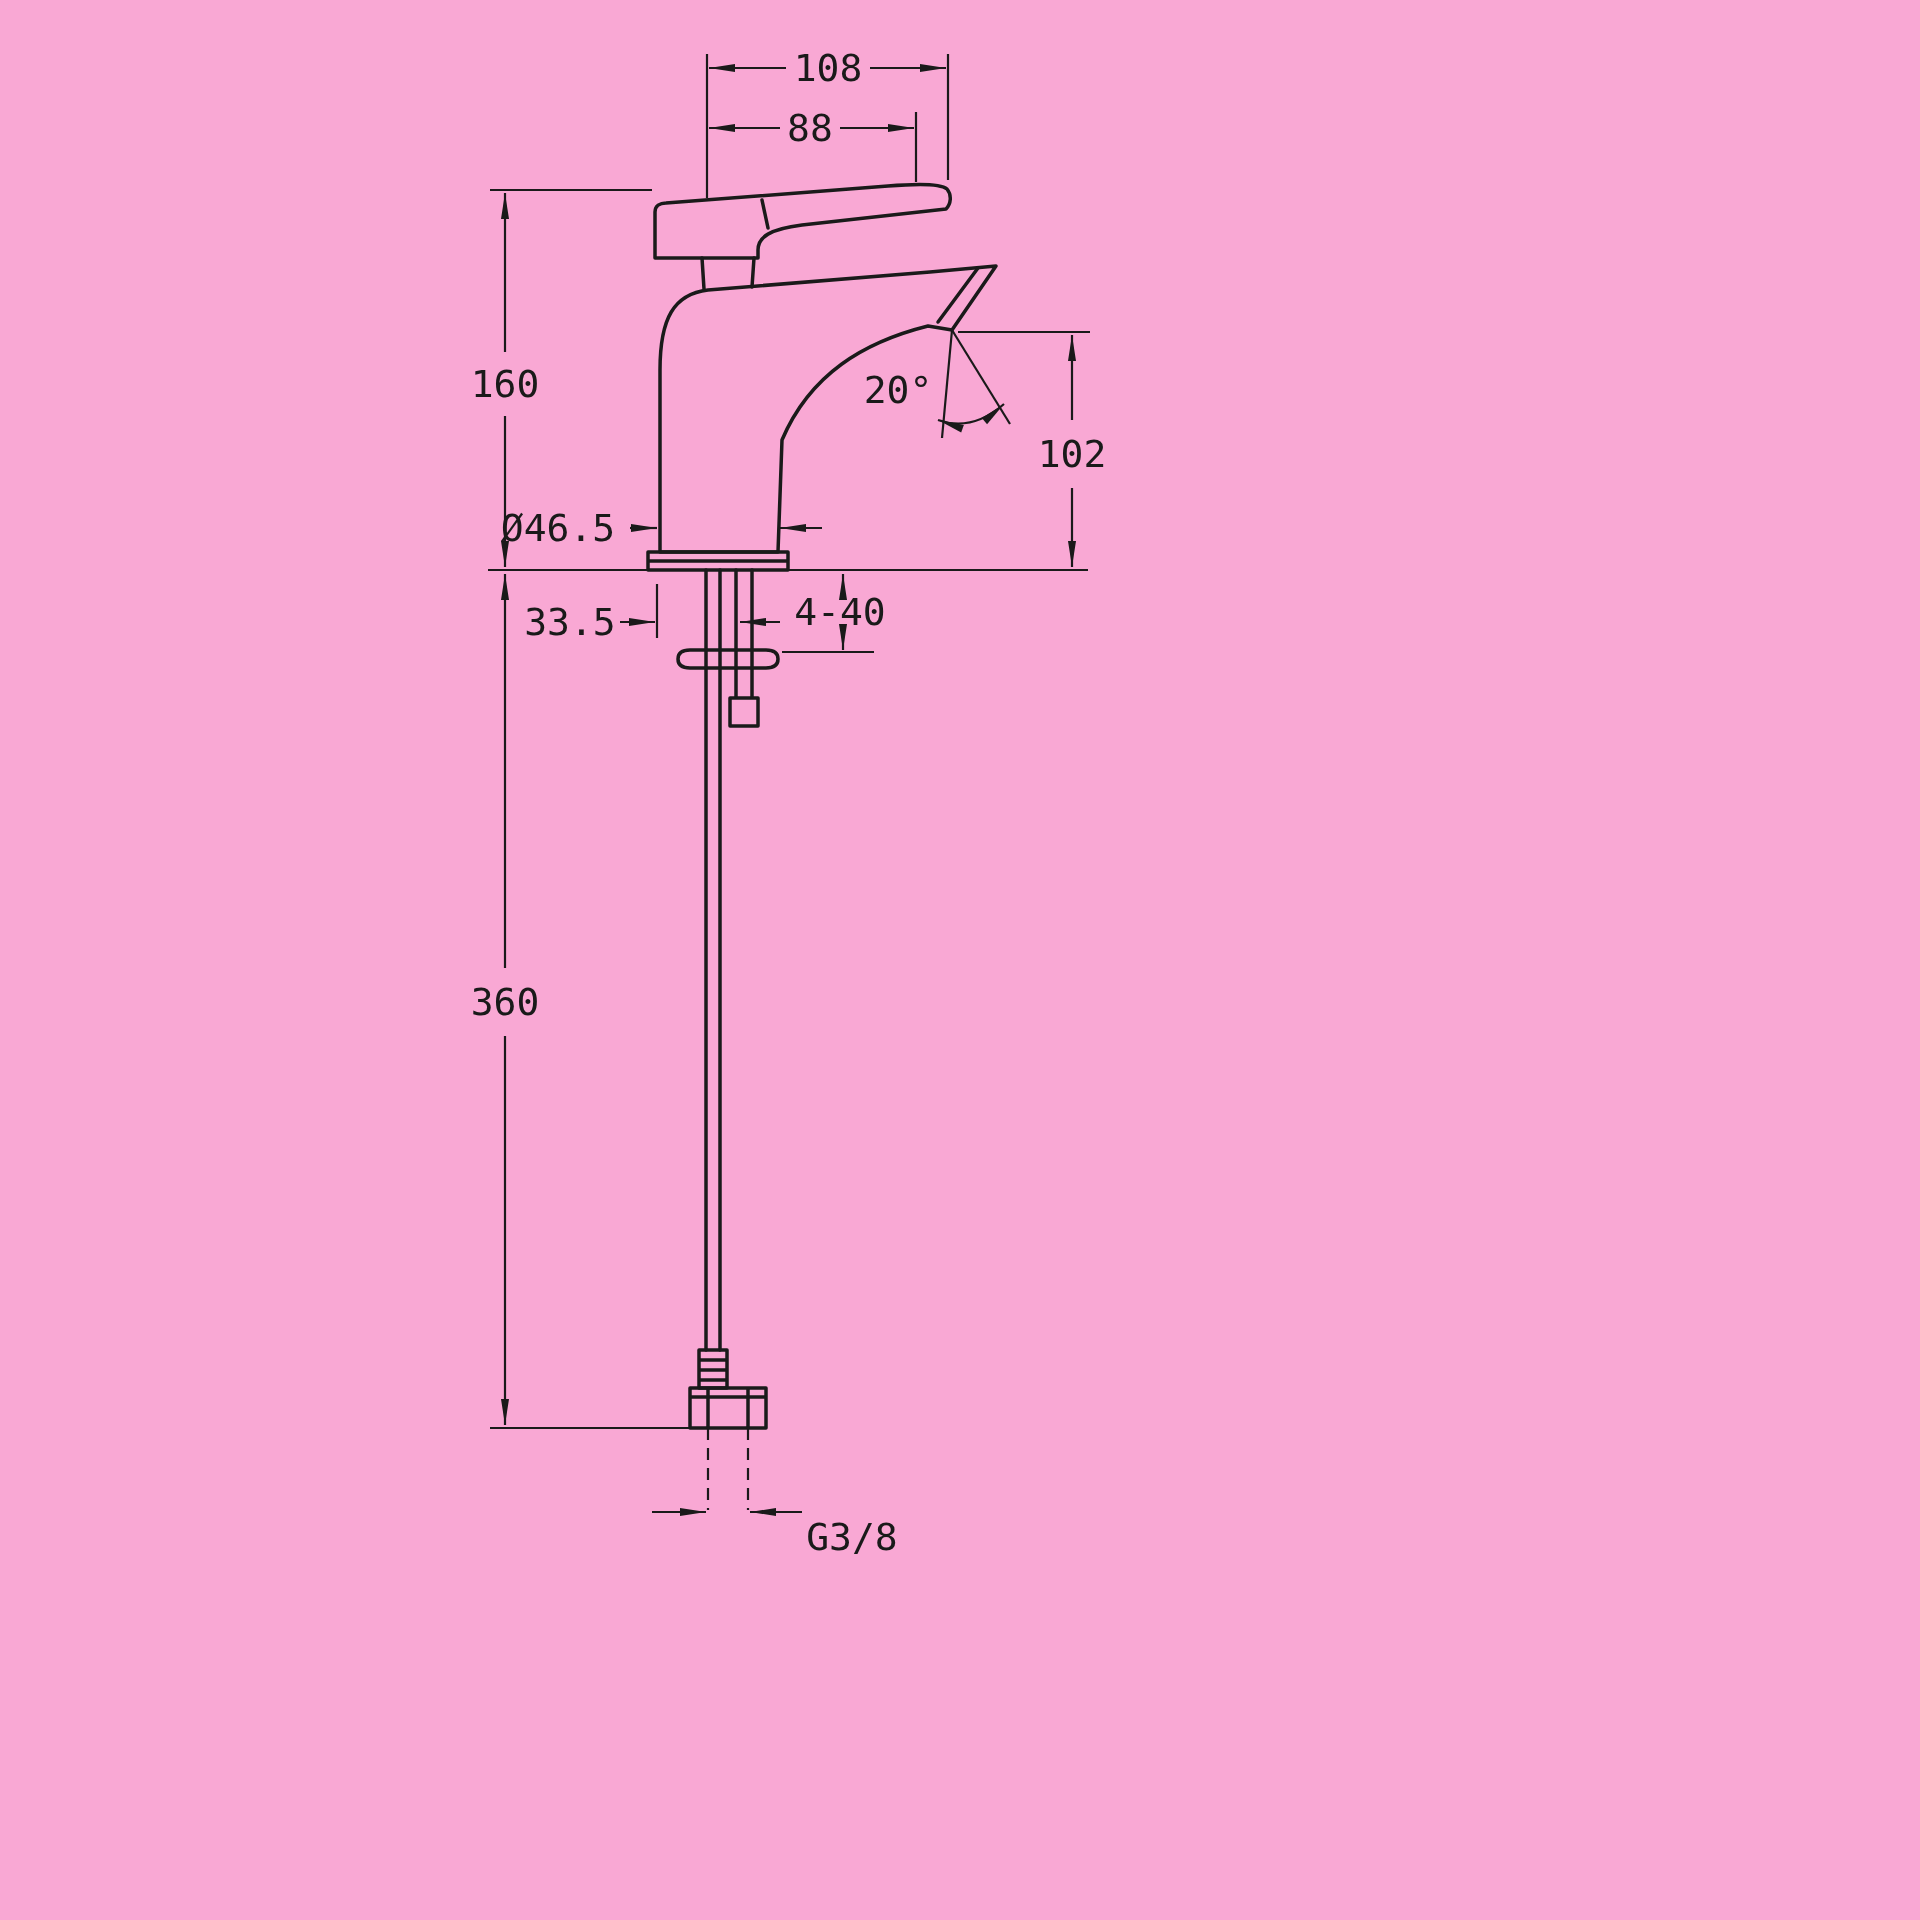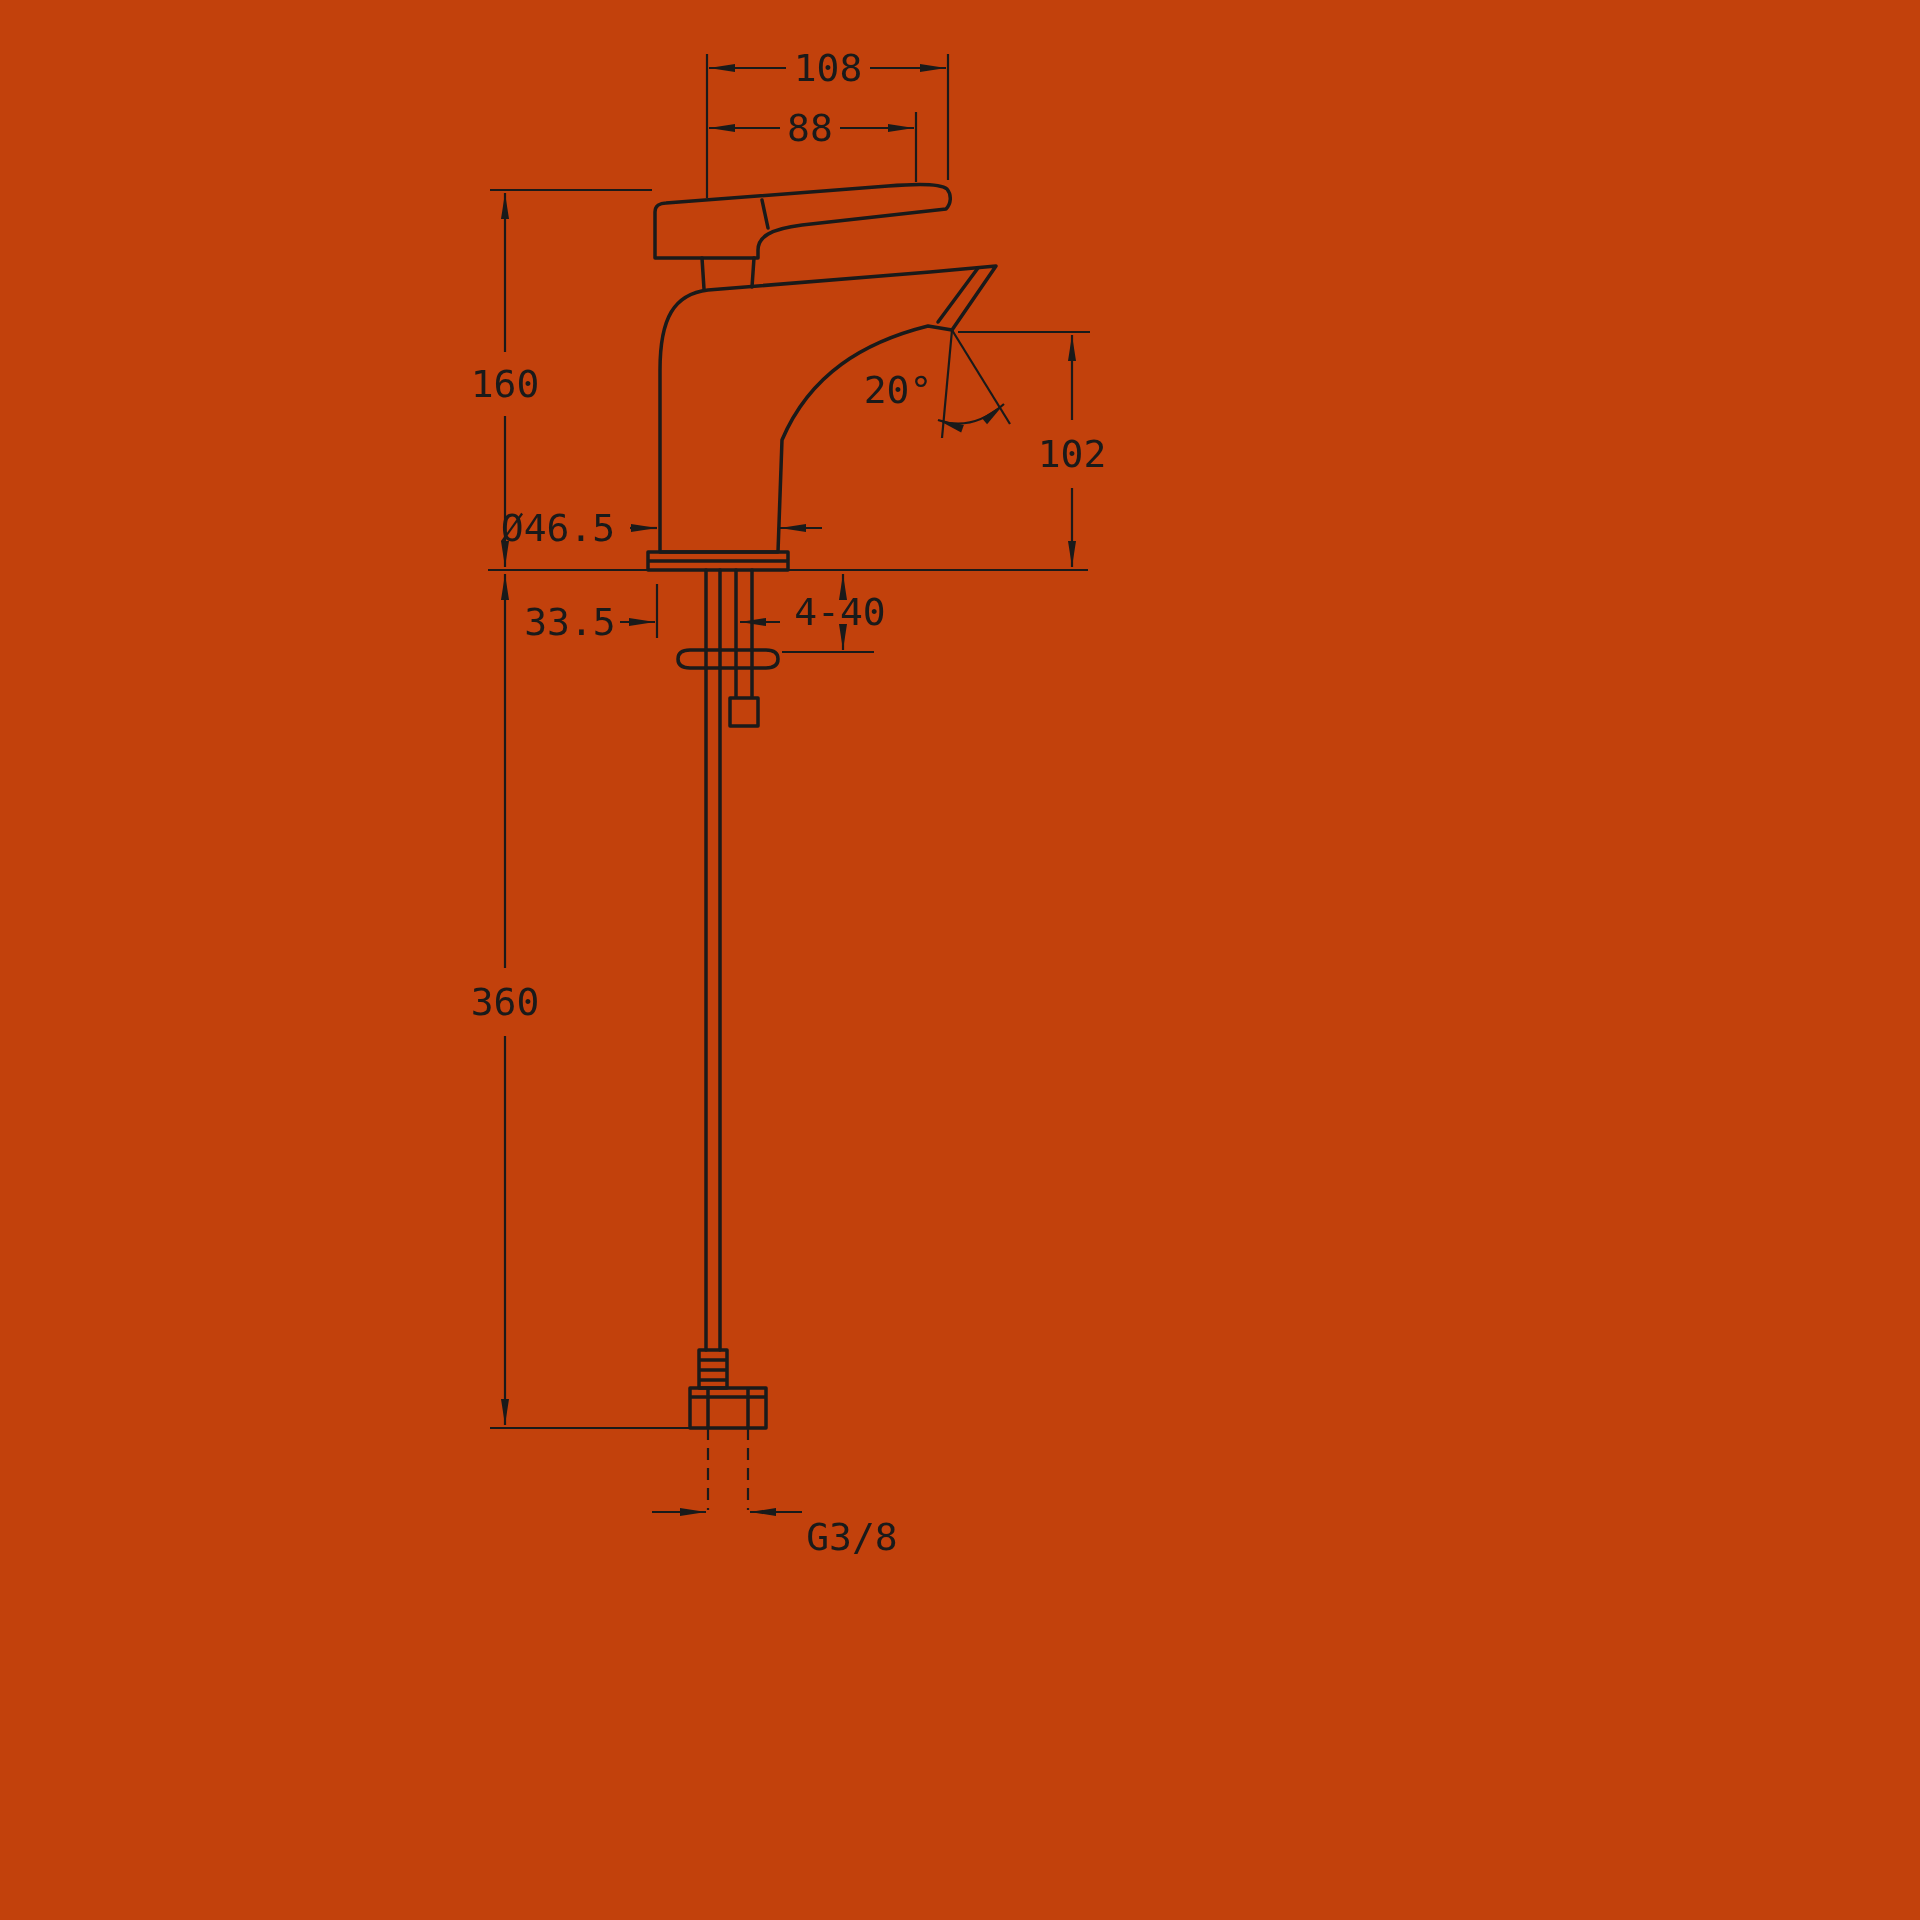--- a/index.html
+++ b/index.html
@@ -4,21 +4,21 @@
 <style>
   html, body {
     margin: 0;
     padding: 0;
     background: #ffffff;
   }
   .stage {
     position: relative;
     width: 1920px;
     height: 1920px;
-    background: #c2410c;
+    background: #f9a8d4;
     overflow: hidden;
   }
   svg {
     display: block;
     width: 1920px;
     height: 1920px;
   }
   .obj {
     fill: none;
     stroke: #1a1a1a;

